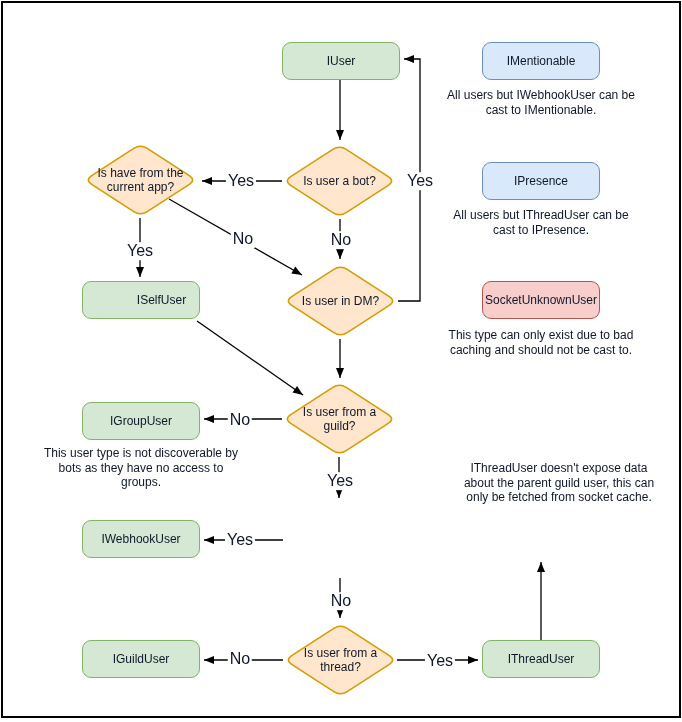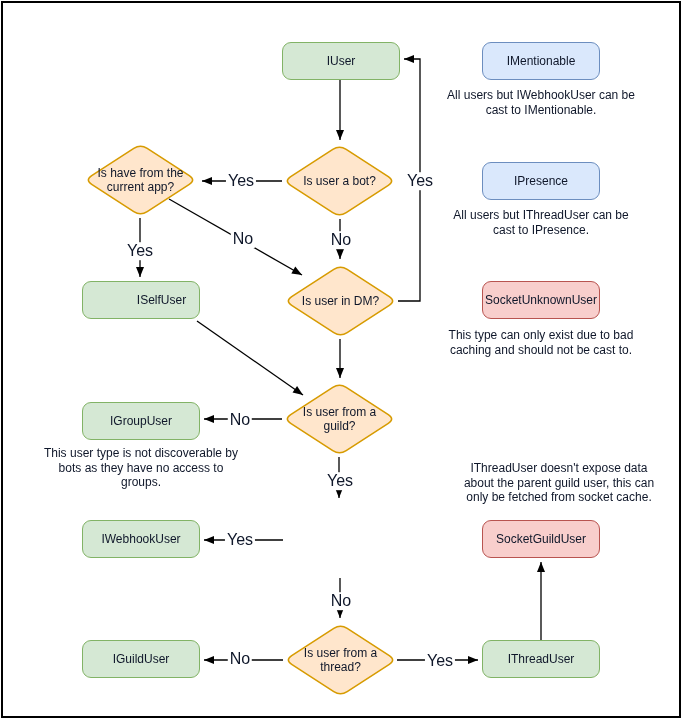--- a/index.html
+++ b/index.html
@@ -103,23 +103,20 @@
     </div>
   <div class="box green" style="left:82px;top:402px;">
       <span>IGroupUser</span>
     </div>
   <div class="box green" style="left:82px;top:520px;">
       <span>IWebhookUser</span>
     </div>
   <div class="box green" style="left:82px;top:640px;">
       <span>IGuildUser</span>
     </div>
-  <div class="box red" style="left:482px;top:520px;">
-      <span>SocketGuildUser</span>
-    </div>
   <div class="box green" style="left:482px;top:640px;">
       <span>IThreadUser</span>
     </div>
 
   <div class="diamond" style="left:282px;top:143px;">
     <svg width="115" height="76">
         <path d="M64.2,6.35 L106.3,33.65 Q113,38 106.3,42.35 L64.2,69.65 Q57.5,74 50.8,69.65 L8.7,42.35 Q2,38 8.7,33.65 L50.8,6.35 Q57.5,2 64.2,6.35 Z" fill="#ffe6cc" stroke="#d79b00" stroke-width="1.5"></path>
       </svg>
     <div class="dlabel">Is user a bot?</div>
   </div>

